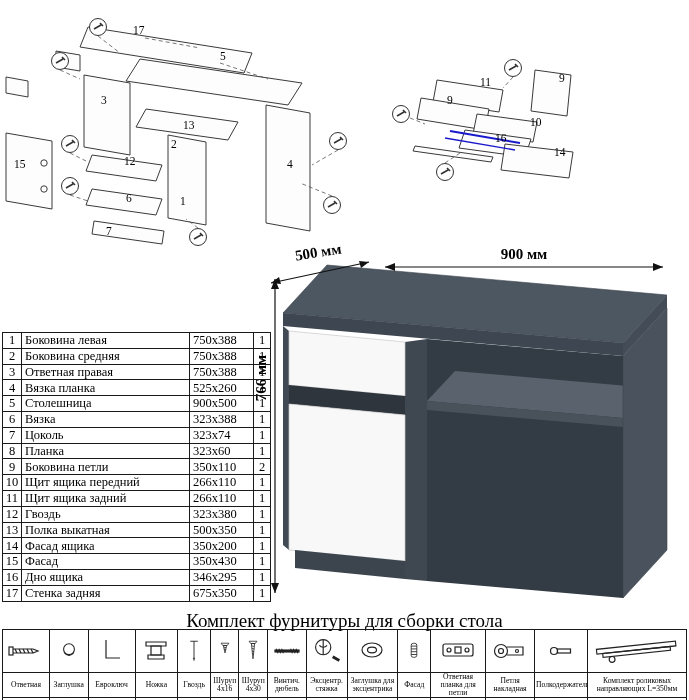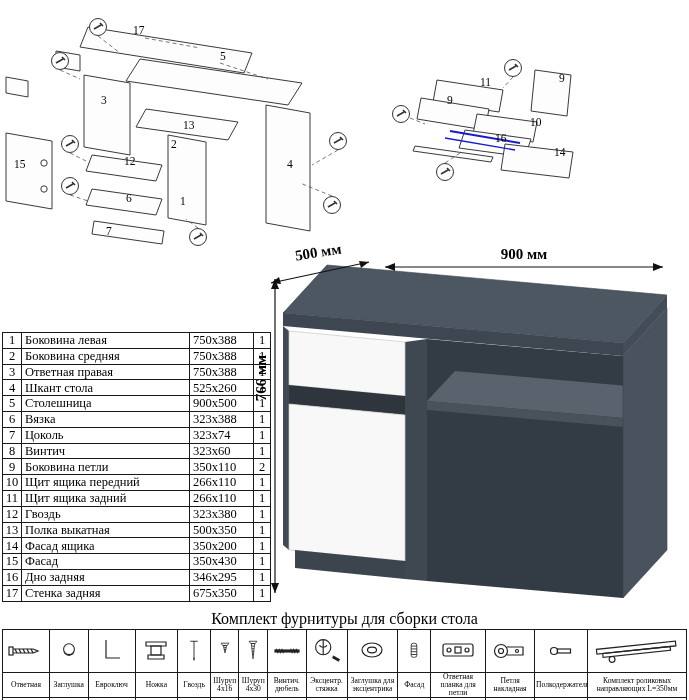--- a/index.html
+++ b/index.html
@@ -12,21 +12,21 @@
   svg text{font-family:"Liberation Serif",serif;font-size:11.5px;fill:#000;}
   svg text.dim{font-size:15px;font-weight:600;}
   .panel{fill:#fdfdfd;stroke:#3a3a3a;stroke-width:1;}
   .leader{stroke:#555;stroke-width:.8;stroke-dasharray:4 3;fill:none;}
   .callout circle{fill:#fff;stroke:#333;stroke-width:1;}
   .callout path{stroke:#333;stroke-width:1.6;fill:none;}
   .parts{position:absolute;left:2px;top:319px;border-collapse:collapse;}
   .parts td{border:1px solid #1a1a1a;font-size:12.5px;line-height:1;height:14.8px;
             padding:0 3px;white-space:nowrap;}
   .parts td.c{text-align:center;padding:0 1px;}
-  .hw-title{position:absolute;left:0;top:597px;width:689px;text-align:center;font-size:16px;}
+  .hw-title{position:absolute;left:0;top:597px;width:689px;text-align:center;font-size:19px;}
   .hw{position:absolute;left:2px;top:616px;border-collapse:collapse;table-layout:fixed;width:685px;}
   .hw td{border:1px solid #1a1a1a;text-align:center;vertical-align:middle;padding:0;overflow:hidden;}
   .hw tr.icons td{height:42px;}
   .hw tr.names td{font-size:7.6px;line-height:1.05;height:23px;padding:0 1px;}
   .hw tr.qty td{font-size:11px;height:13px;}
   .hw svg{position:static;display:inline-block;vertical-align:middle;}
   .hwicon{stroke:#222;stroke-width:1.2;fill:none;}
 </style>
 </head>
 <body>
@@ -198,21 +198,21 @@
           <td class="c">1</td>
         </tr>
       <tr>
           <td class="c">3</td>
           <td>Ответная правая</td>
           <td>750x388</td>
           <td class="c">1</td>
         </tr>
       <tr>
           <td class="c">4</td>
-          <td>Шкант стола</td>
+          <td>Вязка планка</td>
           <td>525x260</td>
           <td class="c">1</td>
         </tr>
       <tr>
           <td class="c">5</td>
           <td>Столешница</td>
           <td>900x500</td>
           <td class="c">1</td>
         </tr>
       <tr>
@@ -222,21 +222,21 @@
           <td class="c">1</td>
         </tr>
       <tr>
           <td class="c">7</td>
           <td>Цоколь</td>
           <td>323x74</td>
           <td class="c">1</td>
         </tr>
       <tr>
           <td class="c">8</td>
-          <td>Винтич</td>
+          <td>Планка</td>
           <td>323x60</td>
           <td class="c">1</td>
         </tr>
       <tr>
           <td class="c">9</td>
           <td>Боковина петли</td>
           <td>350x110</td>
           <td class="c">2</td>
         </tr>
       <tr>
@@ -270,21 +270,21 @@
           <td class="c">1</td>
         </tr>
       <tr>
           <td class="c">15</td>
           <td>Фасад</td>
           <td>350x430</td>
           <td class="c">1</td>
         </tr>
       <tr>
           <td class="c">16</td>
-          <td>Дно задняя</td>
+          <td>Дно ящика</td>
           <td>346x295</td>
           <td class="c">1</td>
         </tr>
       <tr>
           <td class="c">17</td>
           <td>Стенка задняя</td>
           <td>675x350</td>
           <td class="c">1</td>
         </tr>
     </tbody>

